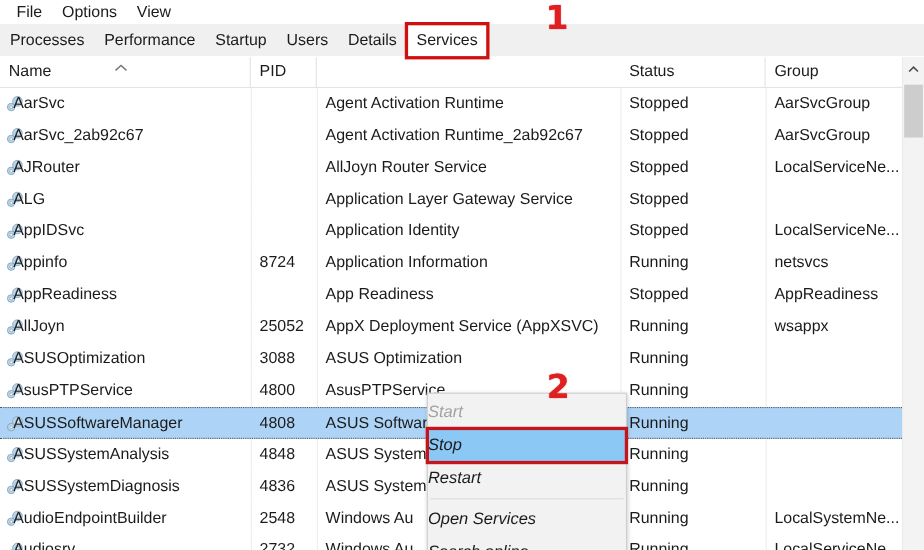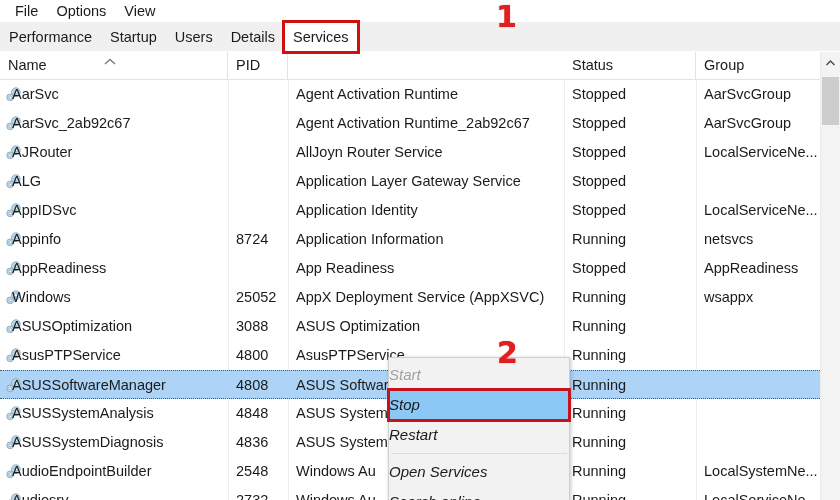--- a/index.html
+++ b/index.html
@@ -259,20 +259,21 @@
 
 <div id="app">
 
   <div class="menubar">
     <div class="menubar-item">File</div>
     <div class="menubar-item">Options</div>
     <div class="menubar-item">View</div>
   </div>
 
   <div class="tabstrip">
+    <div class="tab">Processes</div>
     <div class="tab">Performance</div>
     <div class="tab">Startup</div>
     <div class="tab">Users</div>
     <div class="tab">Details</div>
     <div class="tab active annotated">Services</div>
     <div class="tabstrip-fill"></div>
   </div>
   <div class="tabstrip-bottomline"></div>
 
   <div class="anno-num" id="anno-1">1</div>
@@ -429,21 +430,21 @@
               <circle cx="12.5" cy="7.5" r="4.6"></circle>
               <circle cx="6.5" cy="13" r="3.6"></circle>
             </g>
             <circle cx="12.5" cy="7.5" r="1.8" fill="#ffffff" stroke="#7f9fb8" stroke-width="0.7"></circle>
             <circle cx="6.5" cy="13" r="1.4" fill="#ffffff" stroke="#7f9fb8" stroke-width="0.7"></circle>
           </svg>
           <div class="gridline gl1"></div>
           <div class="gridline gl2"></div>
           <div class="gridline gl3"></div>
           <div class="gridline gl4"></div>
-          <div class="cell c-name">Windows</div>
+          <div class="cell c-name">AllJoyn</div>
           <div class="cell c-pid">25052</div>
           <div class="cell c-desc">AppX Deployment Service (AppXSVC)</div>
           <div class="cell c-stat">Running</div>
           <div class="cell c-group">wsappx</div>
         </div>
         <div class="row">
           <svg class="svc-icon" viewBox="0 0 20 20">
             <g fill="#bcd8ea" stroke="#7f9fb8" stroke-width="0.8">
               <circle cx="12.5" cy="7.5" r="4.6"></circle>
               <circle cx="6.5" cy="13" r="3.6"></circle>

